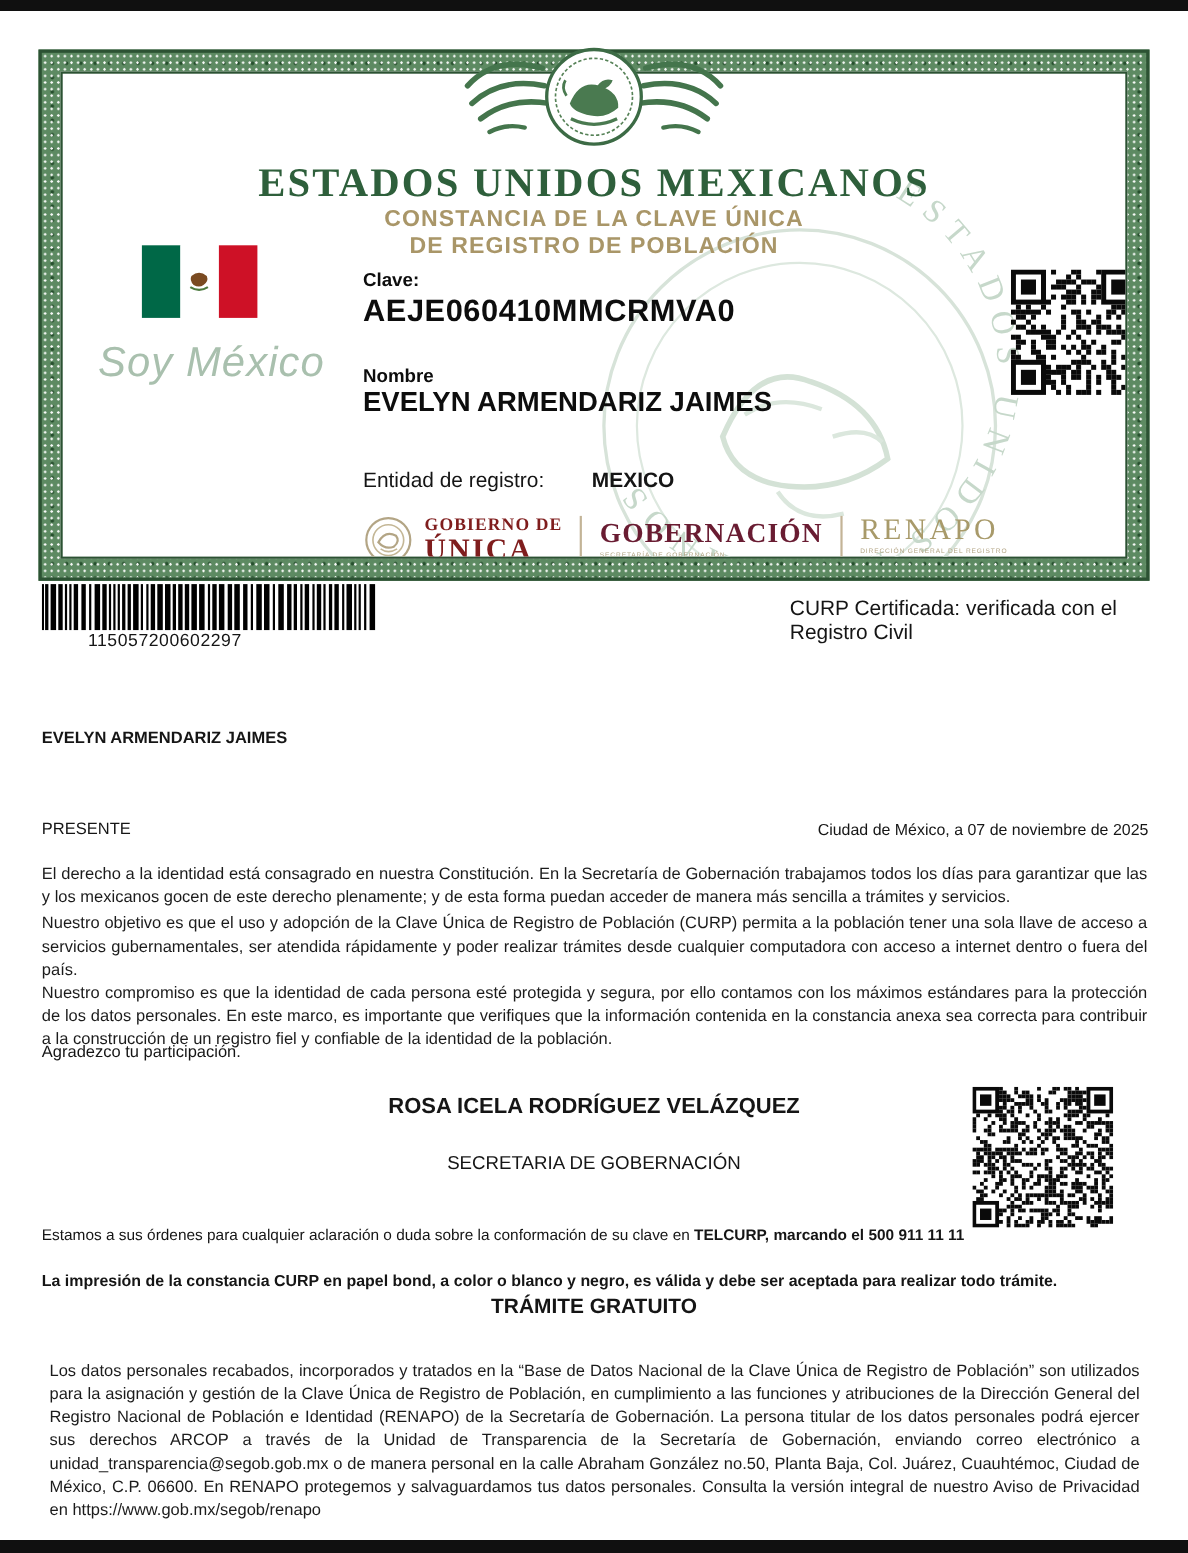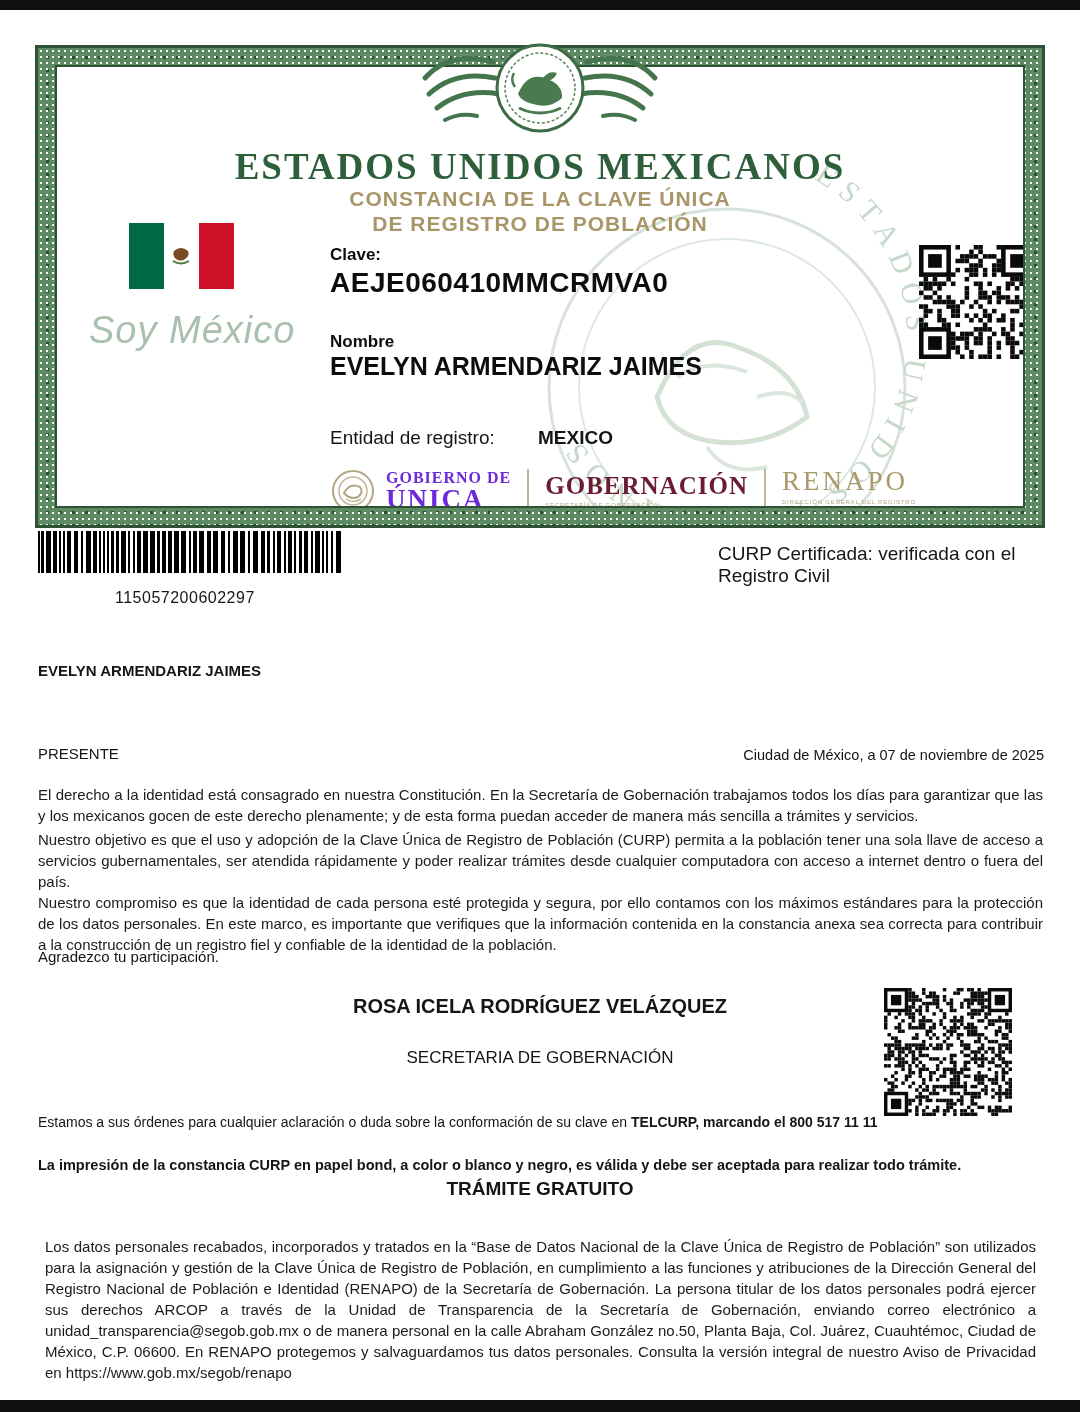--- a/index.html
+++ b/index.html
@@ -35,34 +35,34 @@
   #clave-label{left:273px;top:178px;}
   #clave-value{left:273px;top:200px;font-size:28px;letter-spacing:.5px;}
   #nombre-label{left:273px;top:265px;}
   #nombre-value{left:273px;top:285px;font-size:25px;}
   #entidad-row{position:absolute;left:273px;top:360px;font-size:19px;}
   #entidad-row b{margin-left:38px;}
 
   
   #logos{position:absolute;left:273px;top:390px;height:68px;display:flex;align-items:center;}
   .logo-div{width:2px;height:44px;background:#c3b497;margin:0 16px;}
-  #gob-mx-text{font-family:"Liberation Serif",serif;font-weight:bold;color:#6d28d9;line-height:1;margin-left:10px;}
+  #gob-mx-text{font-family:"Liberation Serif",serif;font-weight:bold;color:#7f1d1d;line-height:1;margin-left:10px;}
   #gob-mx-text .l1{font-size:16px;letter-spacing:1px;}
   #gob-mx-text .l2{font-size:27px;letter-spacing:2px;}
   #gobernacion .main{font-family:"Liberation Serif",serif;font-weight:bold;font-size:25px;
     letter-spacing:1px;color:#691c32;line-height:1;}
   .tiny-sub{font-size:6px;letter-spacing:.8px;color:#b3a585;margin-top:3px;line-height:1.4;}
   #renapo .main{font-family:"Liberation Serif",serif;font-size:27px;letter-spacing:3px;color:#a89a6a;line-height:1;}
 
   #cert-qr{position:absolute;left:862px;top:178px;}
   #watermark{position:absolute;left:350px;top:80px;pointer-events:none;}
 
   
   #barcode{position:absolute;left:38px;top:531px;}
-  #barcode-number{position:absolute;left:80px;top:589px;font-size:16px;letter-spacing:.5px;margin-left:35px;}
+  #barcode-number{position:absolute;left:80px;top:574px;font-size:16px;letter-spacing:.5px;}
   #curp-cert-line{position:absolute;left:718px;top:543px;font-size:19px;}
 
   #recipient-name{position:absolute;left:38px;top:662px;font-weight:bold;font-size:15px;}
   #presente{position:absolute;left:38px;top:745px;font-size:15px;}
   #date-line{position:absolute;right:36px;top:747px;font-size:14.5px;text-align:right;}
 
   .para{position:absolute;left:38px;width:1005px;font-size:15px;line-height:1.4;
     text-align:justify;color:#1b1b1b;}
   #p1{top:769px;} #p2{top:814px;} #p3{top:877px;}
   #closing{position:absolute;left:38px;top:948px;font-size:15px;text-align:center;}
@@ -1029,19 +1029,19 @@
       <rect x="6.918918918918919" y="6.918918918918919" width="10.378378378378379" height="10.378378378378379" fill="#0a0a0a"></rect>
       <rect x="103.78378378378379" y="0" width="24.216216216216218" height="24.216216216216218" fill="#0a0a0a"></rect>
       <rect x="107.24324324324326" y="3.4594594594594597" width="17.2972972972973" height="17.2972972972973" fill="#fff"></rect>
       <rect x="110.70270270270271" y="6.918918918918919" width="10.378378378378379" height="10.378378378378379" fill="#0a0a0a"></rect>
       <rect x="0" y="103.78378378378379" width="24.216216216216218" height="24.216216216216218" fill="#0a0a0a"></rect>
       <rect x="3.4594594594594597" y="107.24324324324326" width="17.2972972972973" height="17.2972972972973" fill="#fff"></rect>
       <rect x="6.918918918918919" y="110.70270270270271" width="10.378378378378379" height="10.378378378378379" fill="#0a0a0a"></rect>
     </svg>
 
   <div id="contact-line">
-    <span>Estamos a sus órdenes para cualquier aclaración o duda sobre la conformación de su clave en </span><b>TELCURP, marcando el 800 517 11 11</b>
+    <span>Estamos a sus órdenes para cualquier aclaración o duda sobre la conformación de su clave en </span><b>TELCURP, marcando el 500 911 11 11</b>
   </div>
   <div id="validity-line">La impresión de la constancia CURP en papel bond, a color o blanco y negro, es válida y debe ser aceptada para realizar todo trámite.</div>
   <div id="tramite">TRÁMITE GRATUITO</div>
   <p class="para" id="privacy">Los datos personales recabados, incorporados y tratados en la “Base de Datos Nacional de la Clave Única de Registro de Población” son utilizados para la asignación y gestión de la Clave Única de Registro de Población, en cumplimiento a las funciones y atribuciones de la Dirección General del Registro Nacional de Población e Identidad (RENAPO) de la Secretaría de Gobernación. La persona titular de los datos personales podrá ejercer sus derechos ARCOP a través de la Unidad de Transparencia de la Secretaría de Gobernación, enviando correo electrónico a unidad_transparencia@segob.gob.mx  o de manera personal en la calle Abraham González no.50, Planta Baja, Col. Juárez, Cuauhtémoc, Ciudad de México, C.P. 06600. En RENAPO protegemos y salvaguardamos tus datos personales. Consulta la versión integral de nuestro Aviso de Privacidad en https://www.gob.mx/segob/renapo</p>
 
 </div>
 
 </body></html>

